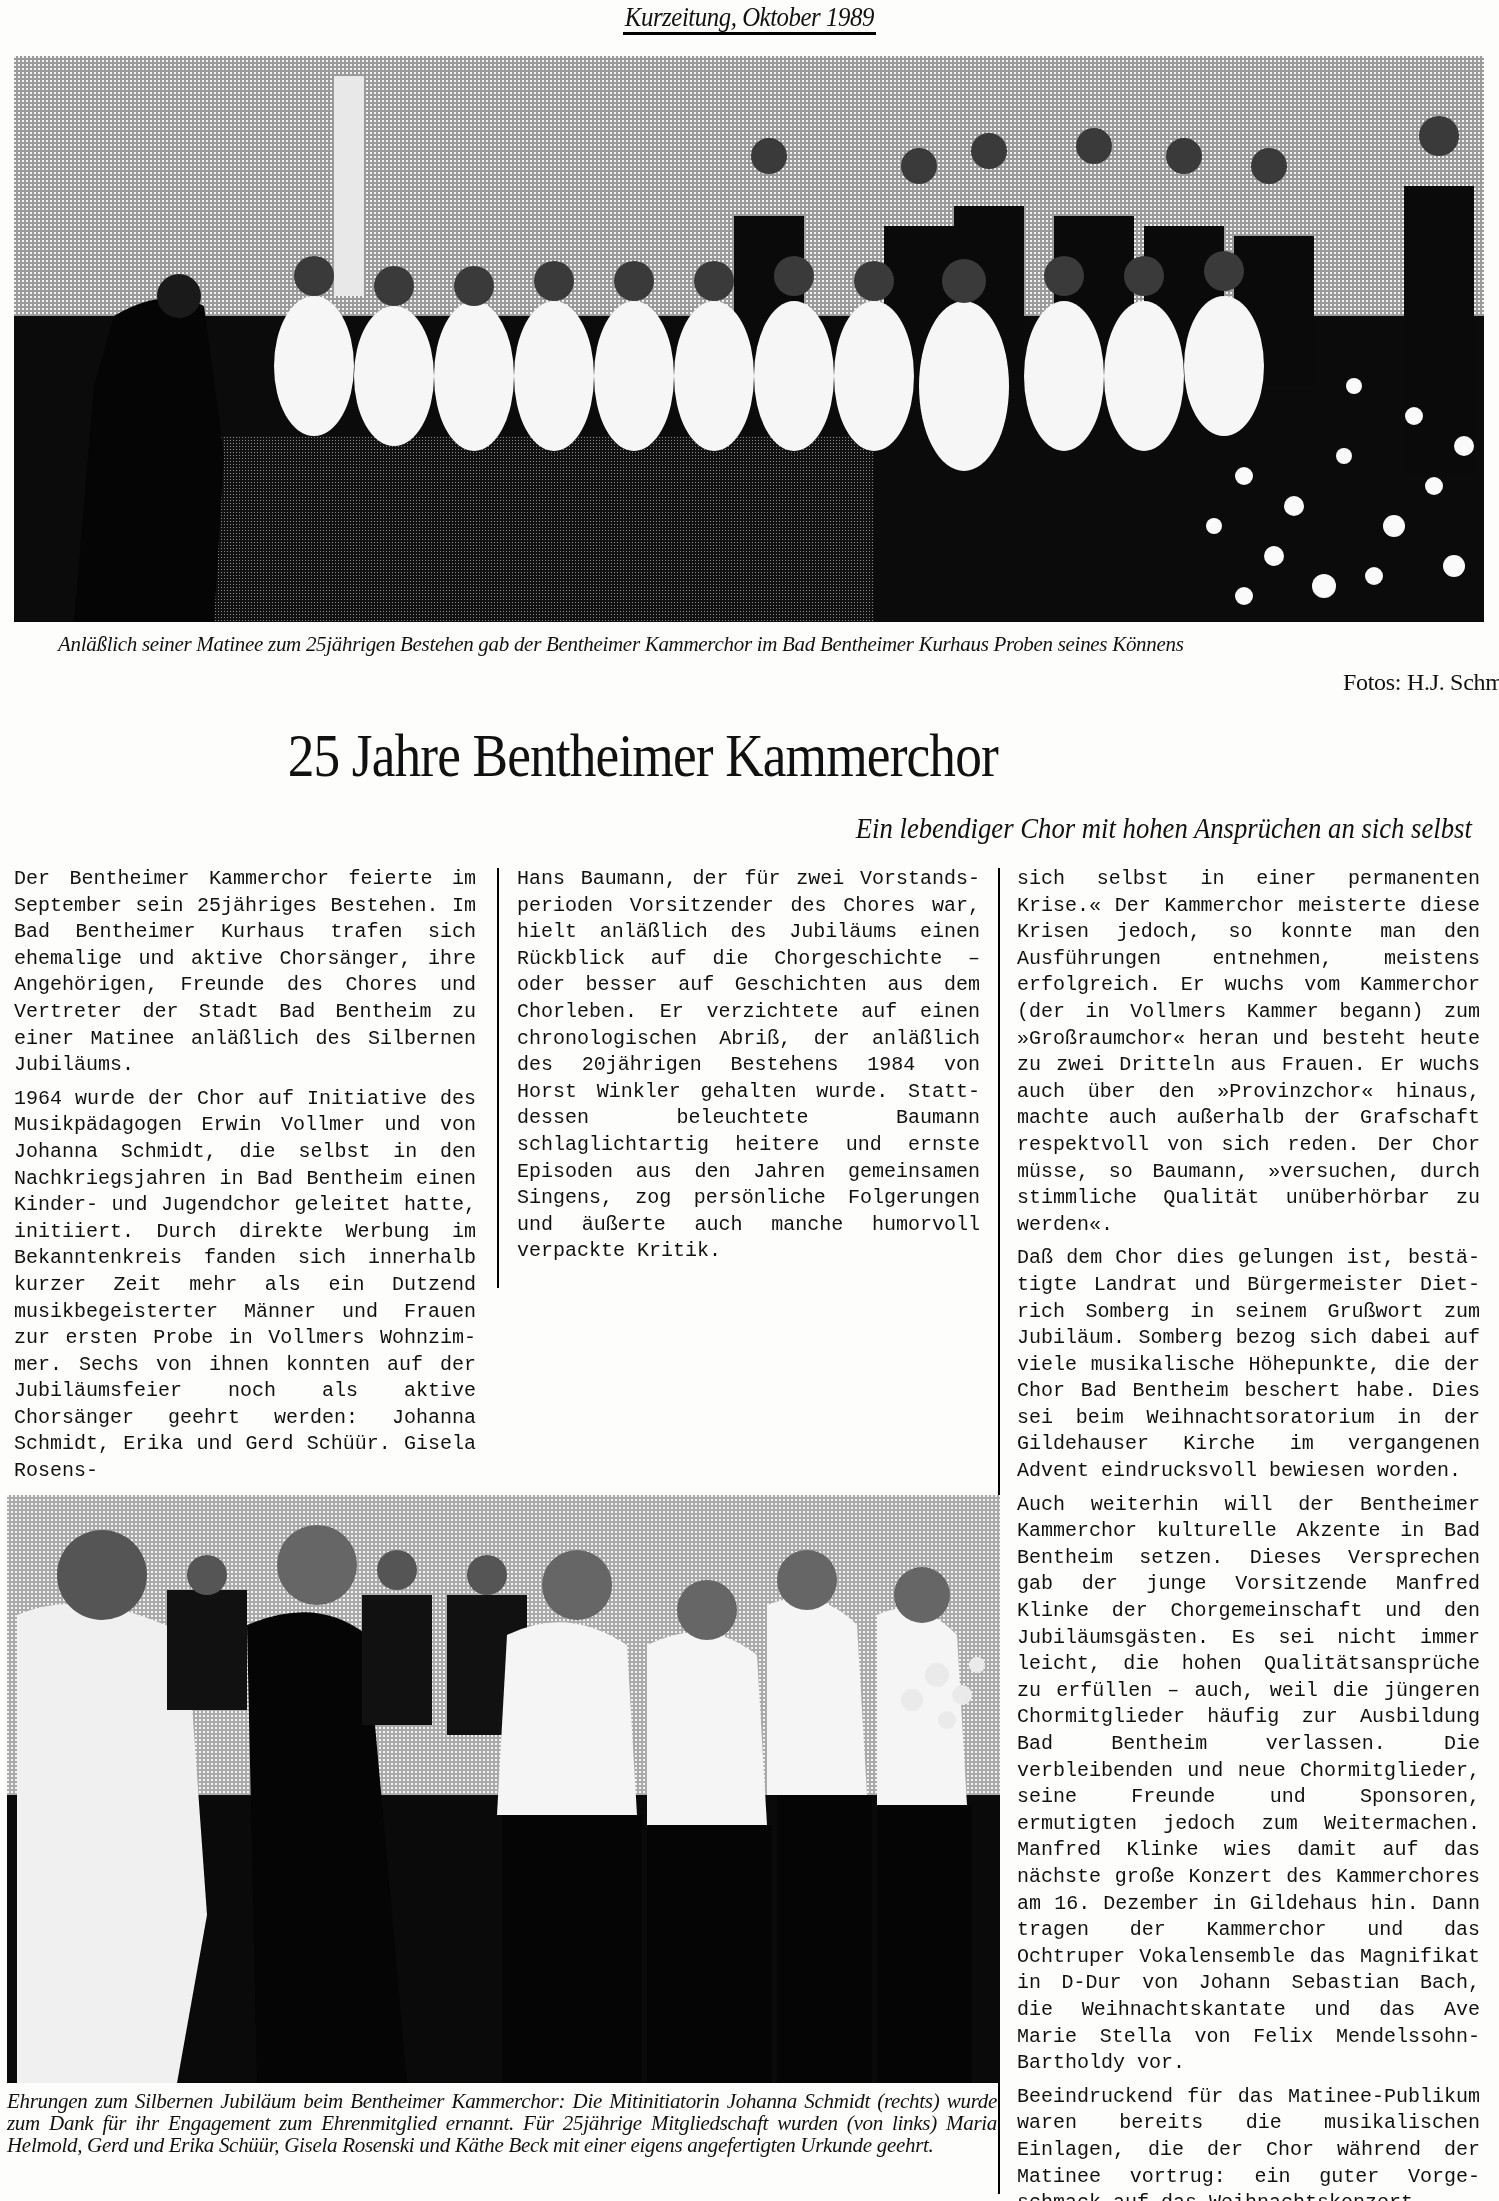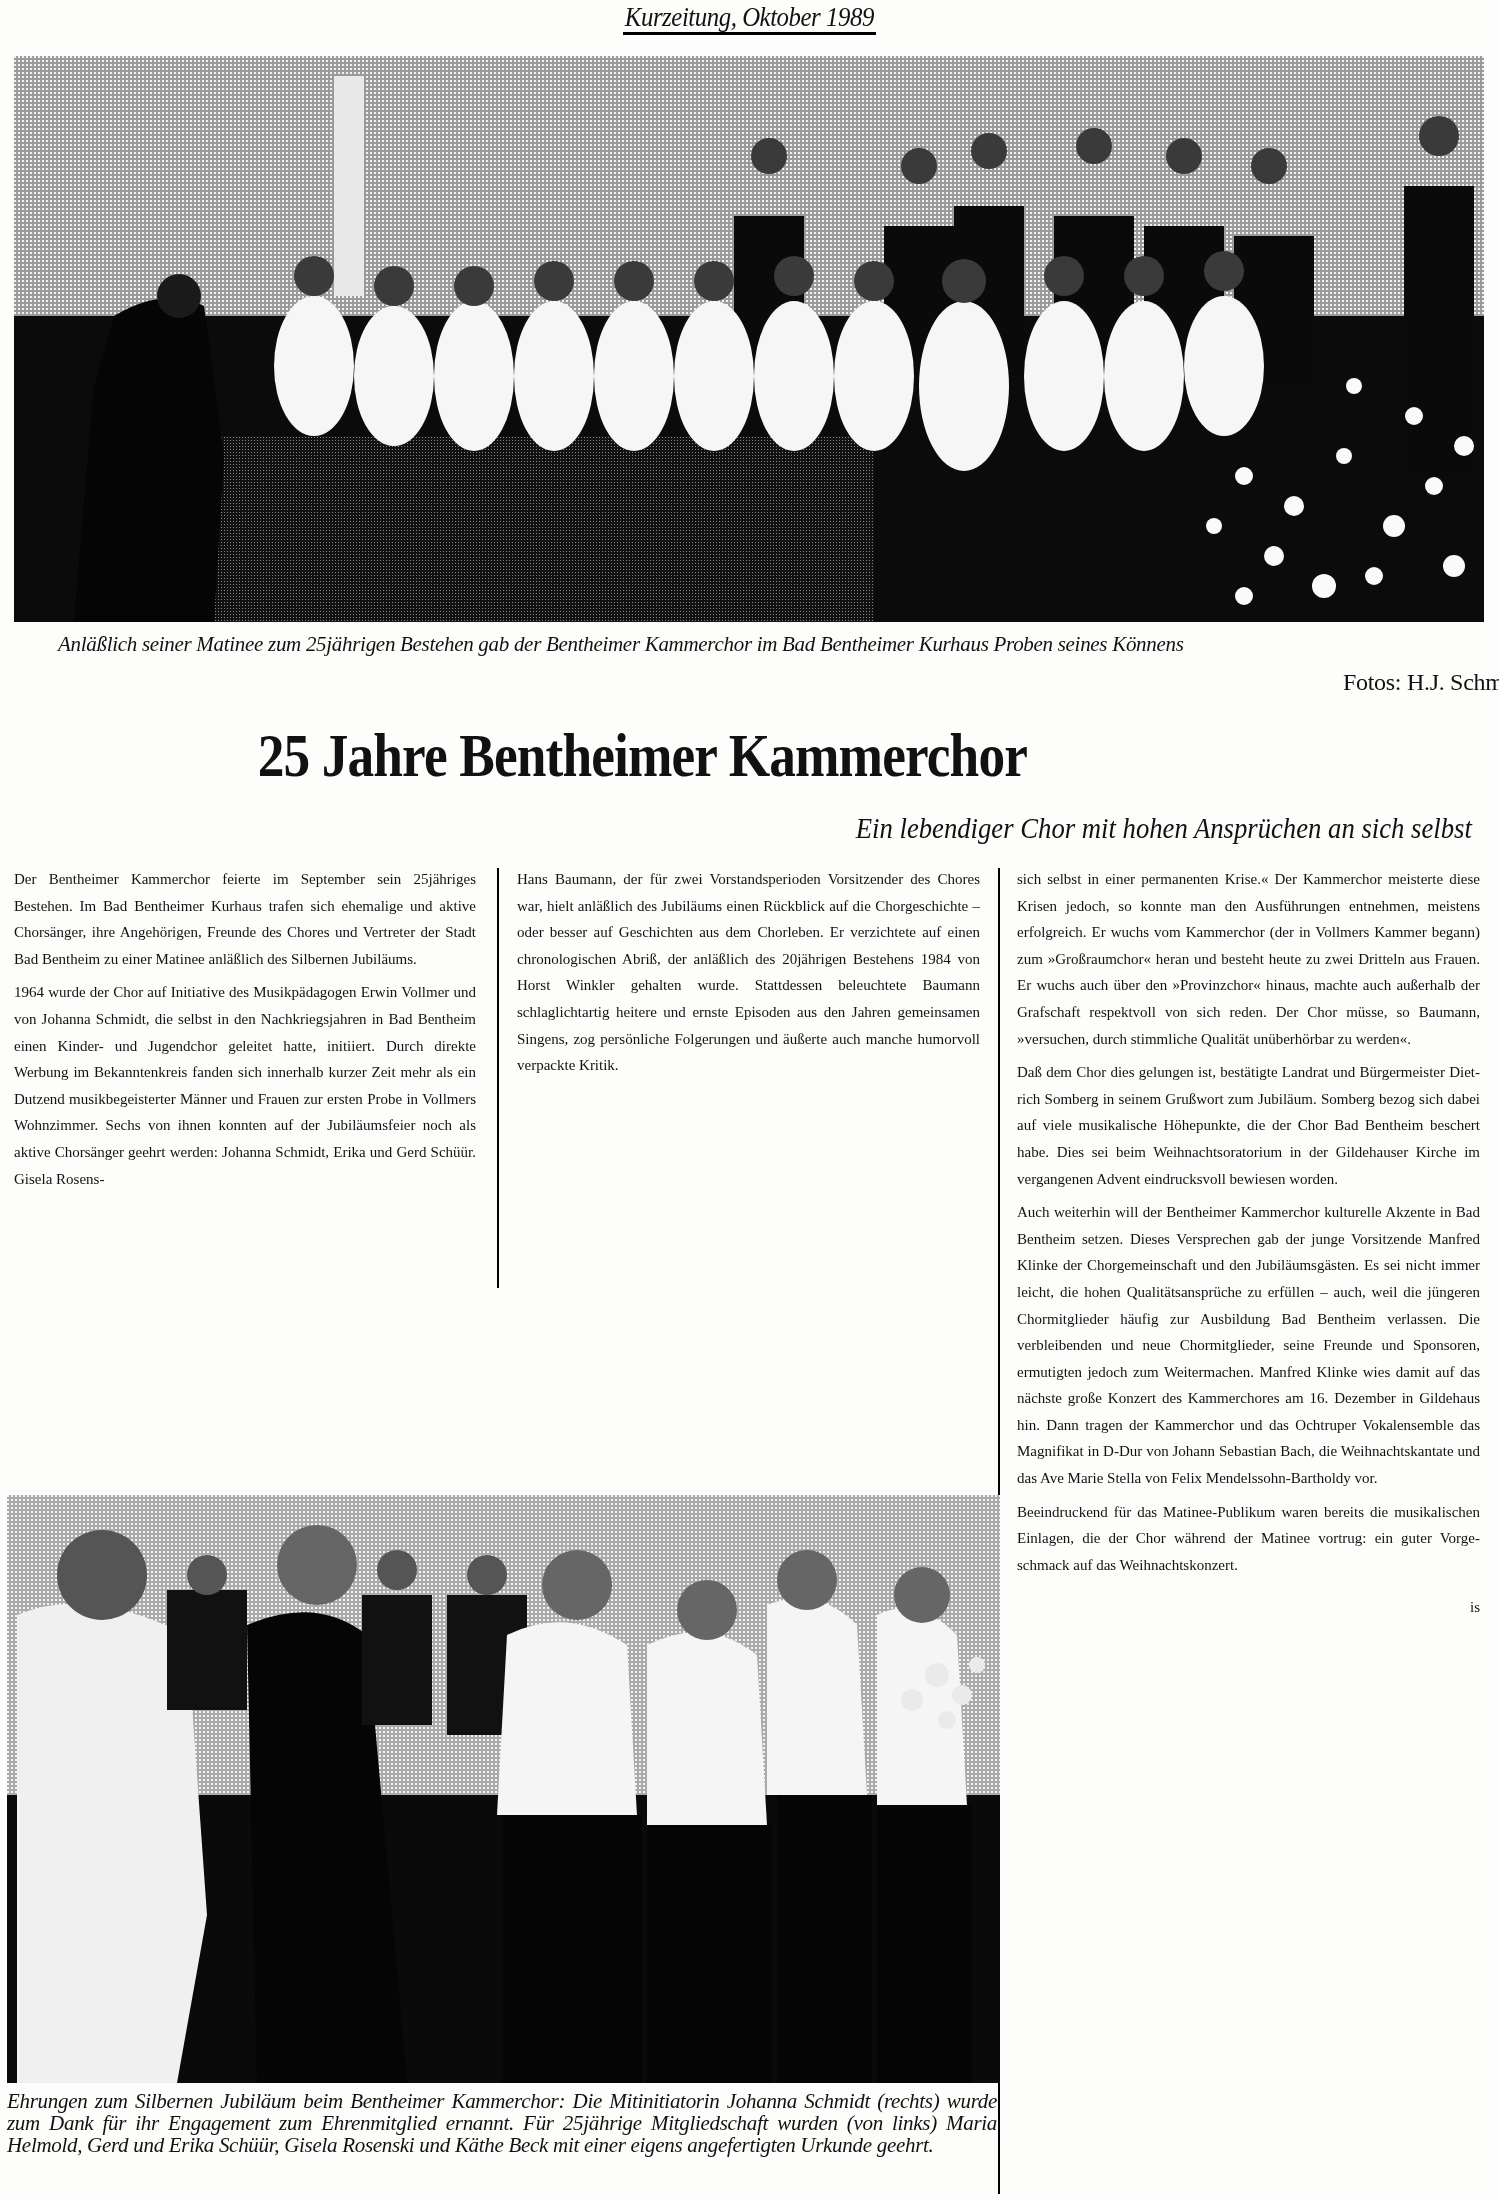--- a/index.html
+++ b/index.html
@@ -27,32 +27,33 @@
     letter-spacing: -0.3px;
   }
   #caption-top { left: 14px; top: 633px; width: 1470px; text-align: justify; margin-left: 44px; }
   #caption-top .credit {
     position: absolute; right: 0; top: 38px; font-style: normal; font-size: 24px;
   }
   #caption-bottom { left: 7px; top: 2090px; width: 990px; text-align: justify; }
 
   .headline {
     position: absolute; left: 0; top: 715px; width: 1285px; text-align: center;
-    font-weight: bold; font-size: 62px; line-height: 80px; letter-spacing: -1px;
+    font-weight: normal; font-size: 62px; line-height: 80px; letter-spacing: -1px;
   }
   .headline span { display: inline-block; transform: scaleX(0.86); }
   .subhead {
     position: absolute; left: 0; top: 810px; width: 1499px; text-align: right;
     font-style: italic; font-size: 29px; line-height: 36px;
   }
   .subhead span { display: inline-block; transform: scaleX(0.92); }
 
   .col {
-    position: absolute; font-size: 15px; line-height: 26.6px; text-align: justify;
+    position: absolute; font-size: 20px; line-height: 26.6px; text-align: justify;
     hyphens: manual;
+    font-family: Liberation Mono, monospace;
   }
   .col p { margin: 0 0 7px 0; }
   #col-1 { left: 14px; top: 866px; width: 462px; }
   #col-2 { left: 517px; top: 866px; width: 463px; }
   #col-3 { left: 1017px; top: 866px; width: 463px; }
   .col-rule { position: absolute; width: 2px; background: #000; }
   #rule-1 { left: 497px; top: 868px; height: 420px; }
   #rule-2 { left: 998px; top: 868px; height: 1326px; }
   .signoff { float: right; margin-left: 6px; margin-top: 42px; }
 </style>

